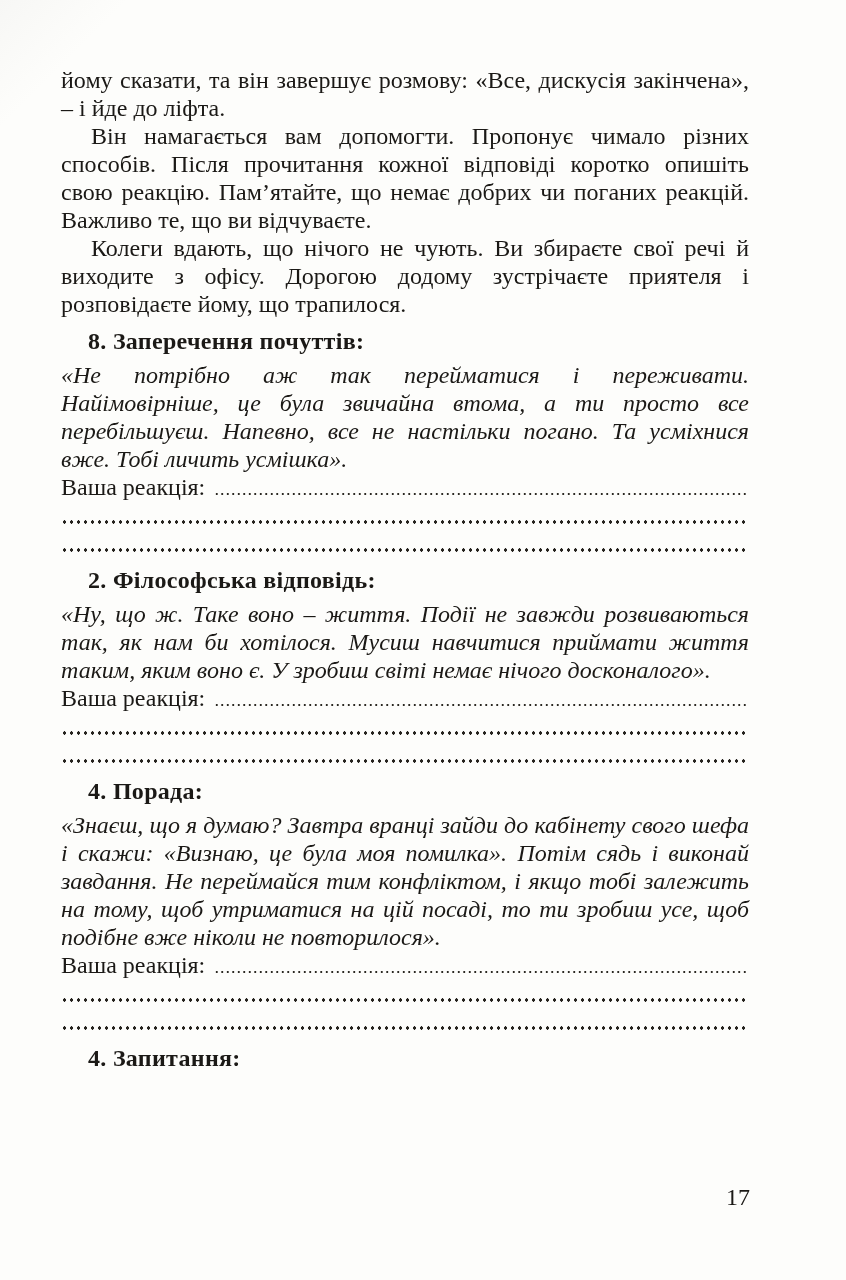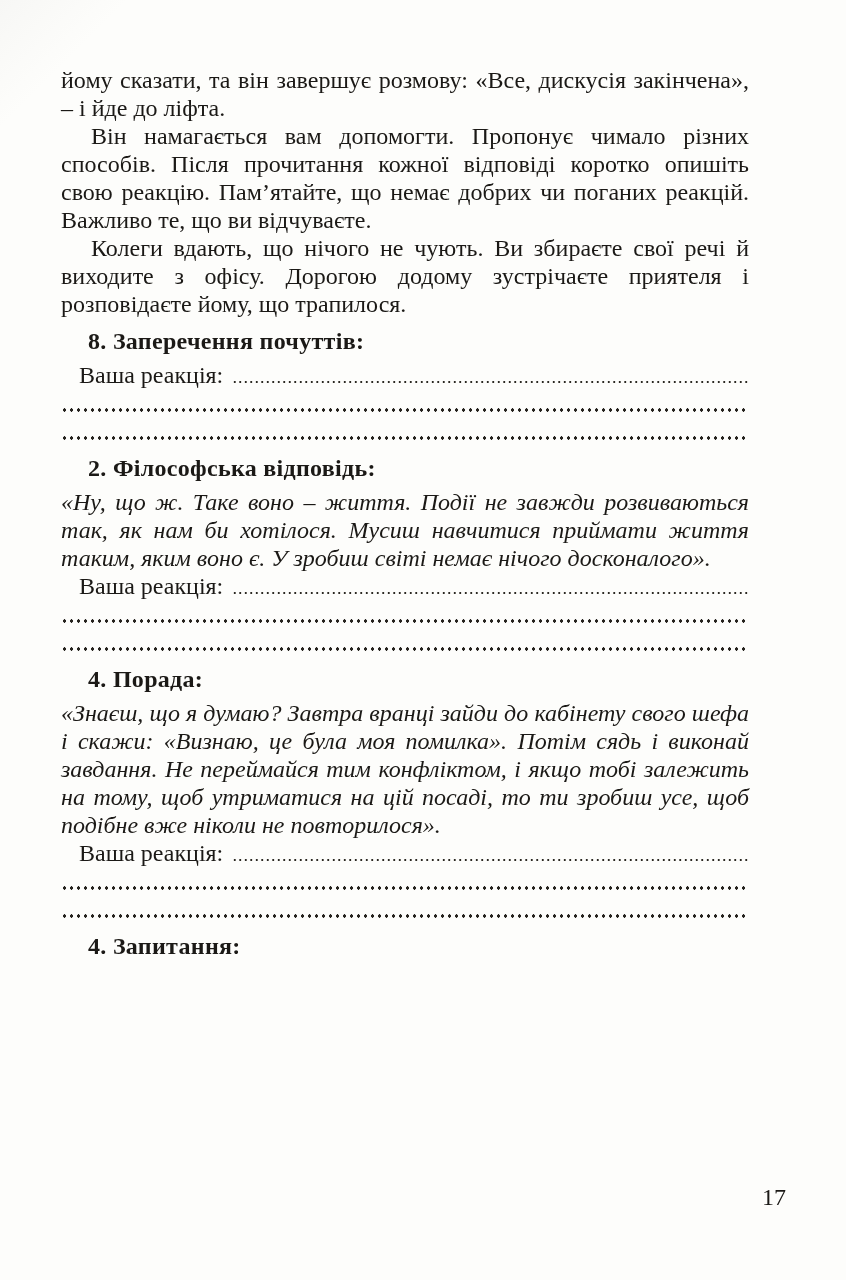--- a/index.html
+++ b/index.html
@@ -49,21 +49,20 @@
     font-style: italic;
     text-align: justify;
   }
 
   .reaction {
     display: flex;
     align-items: flex-end;
     font-size: 24px;
     line-height: 28px;
     height: 28px;
-    margin-left: 18px;
   }
   .reaction-label { white-space: nowrap; }
 
   .dots-fill {
     flex: 1 1 auto;
     align-self: stretch;
     margin-left: 9px;
     background-image: radial-gradient(circle, #2b2822 1.1px, rgba(0,0,0,0) 1.45px);
     background-size: 5.5px 28px;
     background-position: 0 7px;
@@ -73,41 +72,42 @@
   .dotted-line {
     height: 28px;
     background-image: radial-gradient(circle, #26231e 1.5px, rgba(0,0,0,0) 1.85px);
     background-size: 7px 28px;
     background-position: 0 7px;
     background-repeat: repeat-x;
   }
 
   .page-number {
     position: absolute;
-    left: 754px;
+    left: 718px;
     top: 1183px;
     width: 40px;
     text-align: center;
     font-size: 24px;
     line-height: 28px;
   }
 </style>
 </head>
 <body>
 
 <div class="page">
   <main class="content">
     <div id="intro">
         <p class="para">йому сказати, та він завершує розмову: «Все, дискусія закінчена», – і йде до ліфта.</p>
         <p class="para indent">Він намагається вам допомогти. Пропонує чимало різних способів. Після прочитання кожної відповіді коротко опишіть свою реакцію. Пам’ятайте, що немає добрих чи поганих реакцій. Важливо те, що ви відчуваєте.</p>
         <p class="para indent">Колеги вдають, що нічого не чують. Ви збираєте свої речі й виходите з офісу. Дорогою додому зустрічаєте приятеля і розповідаєте йому, що трапилося.</p>
       </div>
     <div id="sections">
         <section class="section">
     <h2 class="heading">8. Заперечення почуттів:</h2>
+    <p class="quote">«Не потрібно аж так перейматися і переживати. Найімовірніше, це була звичайна втома, а ти просто все перебільшуєш. Напевно, все не настільки погано. Та усміхнися вже. Тобі личить усмішка».</p>
     <div class="reaction">
       <span class="reaction-label">Ваша реакція:</span>
       <span class="dots-fill"></span>
     </div>
     <div class="blanks">
             <div class="dotted-line"></div>
             <div class="dotted-line"></div>
           </div>
   </section>
         <section class="section">

